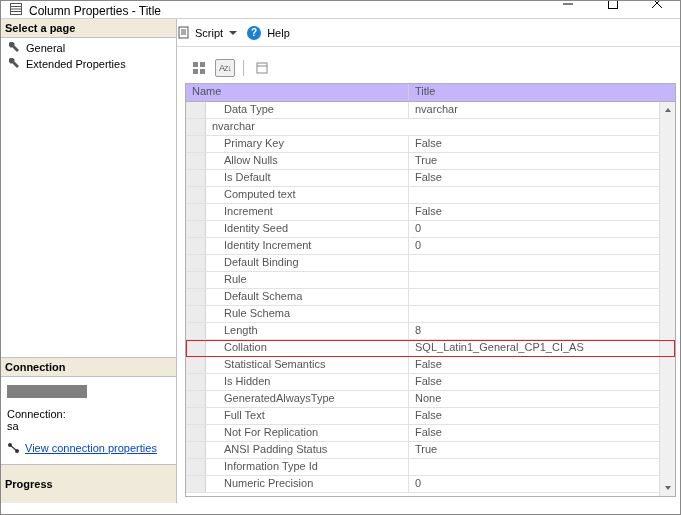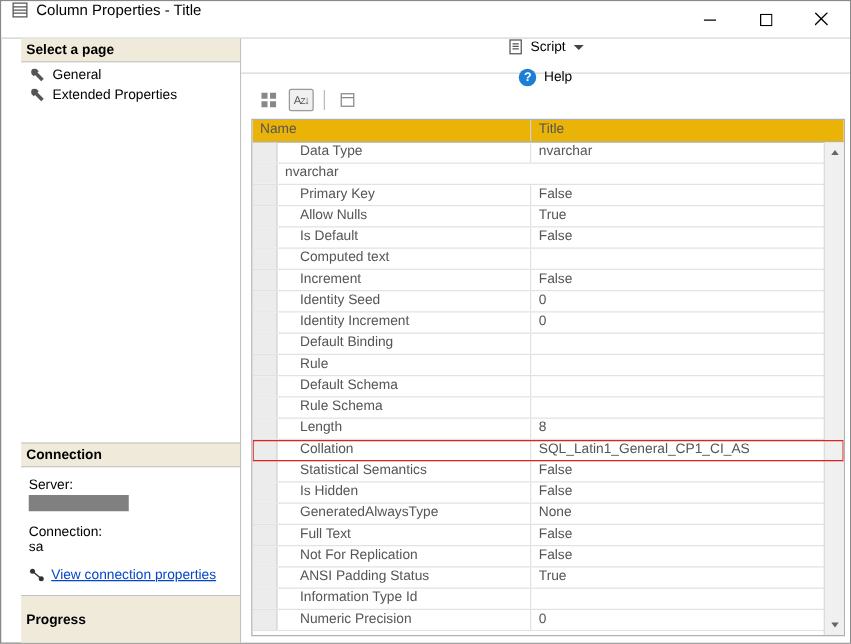--- a/index.html
+++ b/index.html
@@ -9,23 +9,23 @@
     font-size: 11px;
     color: #000;
     background: #fff;
     width: 681px;
     height: 515px;
     overflow: hidden;
     border: 1px solid #888;
   }
   
   .titlebar {
-    height: 30px;
+    height: 18px;
     display: flex;
-    align-items: flex-start;
+    align-items: flex-end;
     padding: 0 0 0 8px;
     border-bottom: 1px solid #d0d0d0;
     background: #fff;
   }
   .titlebar .icon { margin-right: 6px; }
   .titlebar .title { flex: 1; font-size: 12px; }
   .titlebar .winbtns { display: flex; }
   .titlebar .winbtn {
     width: 45px; height: 29px;
     display: flex; align-items: center; justify-content: center;
@@ -35,32 +35,31 @@
   .main {
     display: flex;
     height: calc(515px - 31px);
   }
   .leftpane {
     width: 176px;
     border-right: 1px solid #c0c0c0;
     background: #f7f2e6;
     display: flex;
     flex-direction: column;
-    margin-left: 16px;
   }
   .panehdr {
     font-weight: bold;
     padding: 3px 4px;
     font-size: 11px;
     border-bottom: 1px solid #c0c0c0;
     background: #f0eadb;
   }
   .pane-content-sidebar { flex: 1; padding: 2px 2px; background:#fff; }
   .nav-item {
-    display: flex; align-items: flex-end; gap: 5px;
+    display: flex; align-items: flex-start; gap: 5px;
     padding: 2px 6px;
     font-size: 11px;
     cursor: default;
   }
   .wrench { width:12px; display:inline-flex; }
   .connection-section { border-top:1px solid #c0c0c0;}
   .conn-body { background:#fff; padding:6px 6px 10px; font-size:11px; }
   .conn-label { margin-top: 2px; }
   .conn-val { background:#808080; color:#808080; display:inline-block; height:13px; width:80px; margin:2px 0 6px; }
   .link { color:#0645c8; text-decoration: underline; cursor:pointer; }
@@ -71,23 +70,22 @@
   .rightpane {
     flex: 1;
     display: flex;
     flex-direction: column;
     background: #fff;
   }
   .toolbar {
     height: 28px;
     display: flex; align-items: center;
     gap: 10px;
-    padding: 0 16px;
+    padding: 0 0;
     border-bottom: 1px solid #d8d8d8;
-    flex-direction: column;
   }
   .tool-group { display:flex; align-items:center; gap:4px; font-size:11px;}
   .caret-down {
     width:0;height:0;border-left:4px solid transparent;border-right:4px solid transparent;border-top:4px solid #444;display:inline-block;margin-left:2px;vertical-align:middle;
   }
   .help-circle {
     width:14px;height:14px;border-radius:50%;background:#1b7fd6;color:#fff;font-weight:bold;font-size:10px;display:inline-flex;align-items:center;justify-content:center;margin-right:2px;
   }
   .content-area {
     flex:1;
@@ -106,21 +104,21 @@
   }
   .prop-grid {
     border: 1px solid #b0b0b0;
     height: 414px;
     overflow: hidden;
     position: relative;
     background:#fff;
   }
   .prop-header {
     display:flex;
-    background:#eab308;
+    background:#c4b5fd;
     border-bottom:1px solid #b0b0b0;
     height:18px;
     font-size:11px;
   }
   .prop-header .cell-name { width: 223px; padding:1px 6px; border-right:1px solid #cfcfcf;}
   .prop-header .cell-val { flex:1; padding:1px 6px; }
   .prop-body { overflow:hidden; }
   .prop-row {
     display:flex; height:17px;
     border-bottom:1px solid #e2e2e2;
@@ -209,21 +207,20 @@
               <path d="M4 0 L6 2 L5 3 L10 8 L8 10 L3 5 L2 6 L0 4 A3 3 0 0 1 4 0 Z" fill="#555"></path>
             </svg>
           </span>
         <span>Extended Properties</span>
       </div>
     </div>
 
     <div class="connection-section">
       <div class="panehdr">Connection</div>
       <div class="conn-body">
-        <div class="conn-label">Server:</div>
         <div class="conn-val"></div>
         <div class="conn-label">Connection:</div>
         <div>sa</div>
         <div style="margin-top:10px; display:flex; align-items:flex-start;">
           <span class="conn-icon">
             <svg width="14" height="12" viewBox="0 0 14 12">
                 <circle cx="3" cy="3" r="2" fill="#333"></circle>
                 <circle cx="10" cy="9" r="2" fill="#333"></circle>
                 <line x1="3" y1="3" x2="10" y2="9" stroke="#333" stroke-width="1.2"></line>
               </svg>

